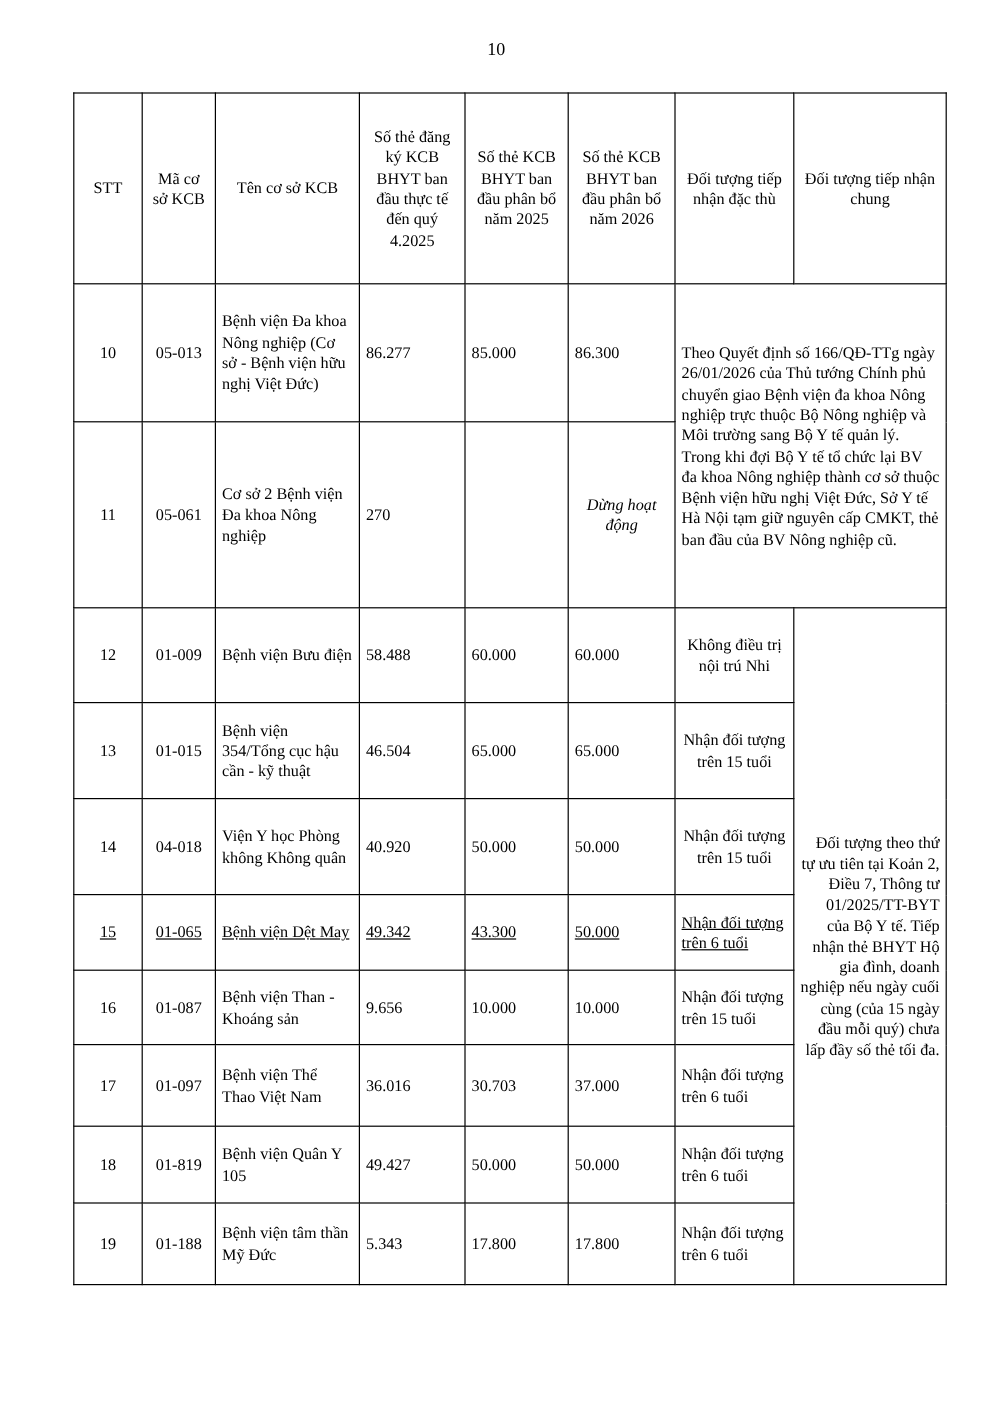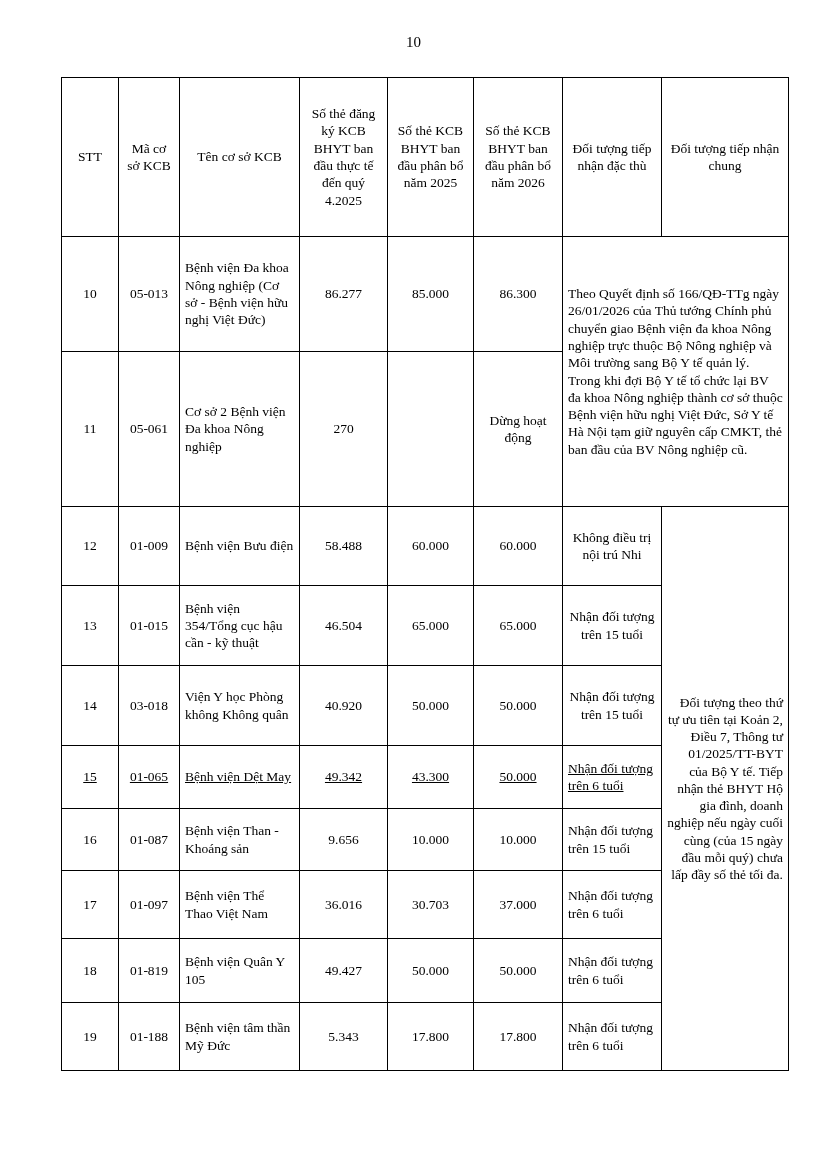--- a/index.html
+++ b/index.html
@@ -59,24 +59,24 @@
   .c-stt      { width: 57px; }
   .c-ma       { width: 61px; }
   .c-ten      { width: 120px; }
   .c-dk       { width: 88px; }
   .c-pb25     { width: 86px; }
   .c-pb26     { width: 89px; }
   .c-dtdt     { width: 99px; }
   .c-dtchung  { width: 127px; }
 
   td.num-center  { text-align: center; }
-  td.num-right   { text-align: center; padding-right: 11px; }
+  td.num-right   { text-align: left; padding-right: 11px; }
   td.text-left   { text-align: left; }
   td.text-center { text-align: center; }
-  td.bold        { font-weight: bold; }
+  td.bold        { font-weight: bold; font-style: italic; }
 
   .r10 { height: 115px; }
   .r11 { height: 155px; }
   .r12 { height: 79px; }
   .r13 { height: 80px; }
   .r14 { height: 80px; }
   .r15 { height: 63px; text-decoration: underline; }
   .r16 { height: 62px; }
   .r17 { height: 68px; }
   .r18 { height: 64px; }
@@ -165,21 +165,21 @@
         <td class="text-center">01-015</td>
         <td class="text-left">Bệnh viện 354/Tổng cục hậu cần - kỹ thuật</td>
         <td class="num-right">46.504</td>
         <td class="num-right">65.000</td>
         <td class="num-right">65.000</td>
         <td class="text-center">Nhận đối tượng trên 15 tuổi</td>
       </tr>
 
       <tr class="r14">
         <td class="num-center">14</td>
-        <td class="text-center">03-018</td>
+        <td class="text-center">04-018</td>
         <td class="text-left">Viện Y học Phòng không Không quân</td>
         <td class="num-right">40.920</td>
         <td class="num-right">50.000</td>
         <td class="num-right">50.000</td>
         <td class="text-center">Nhận đối tượng trên 15 tuổi</td>
       </tr>
 
       <tr class="r15">
         <td class="num-center">15</td>
         <td class="text-center">01-065</td>

